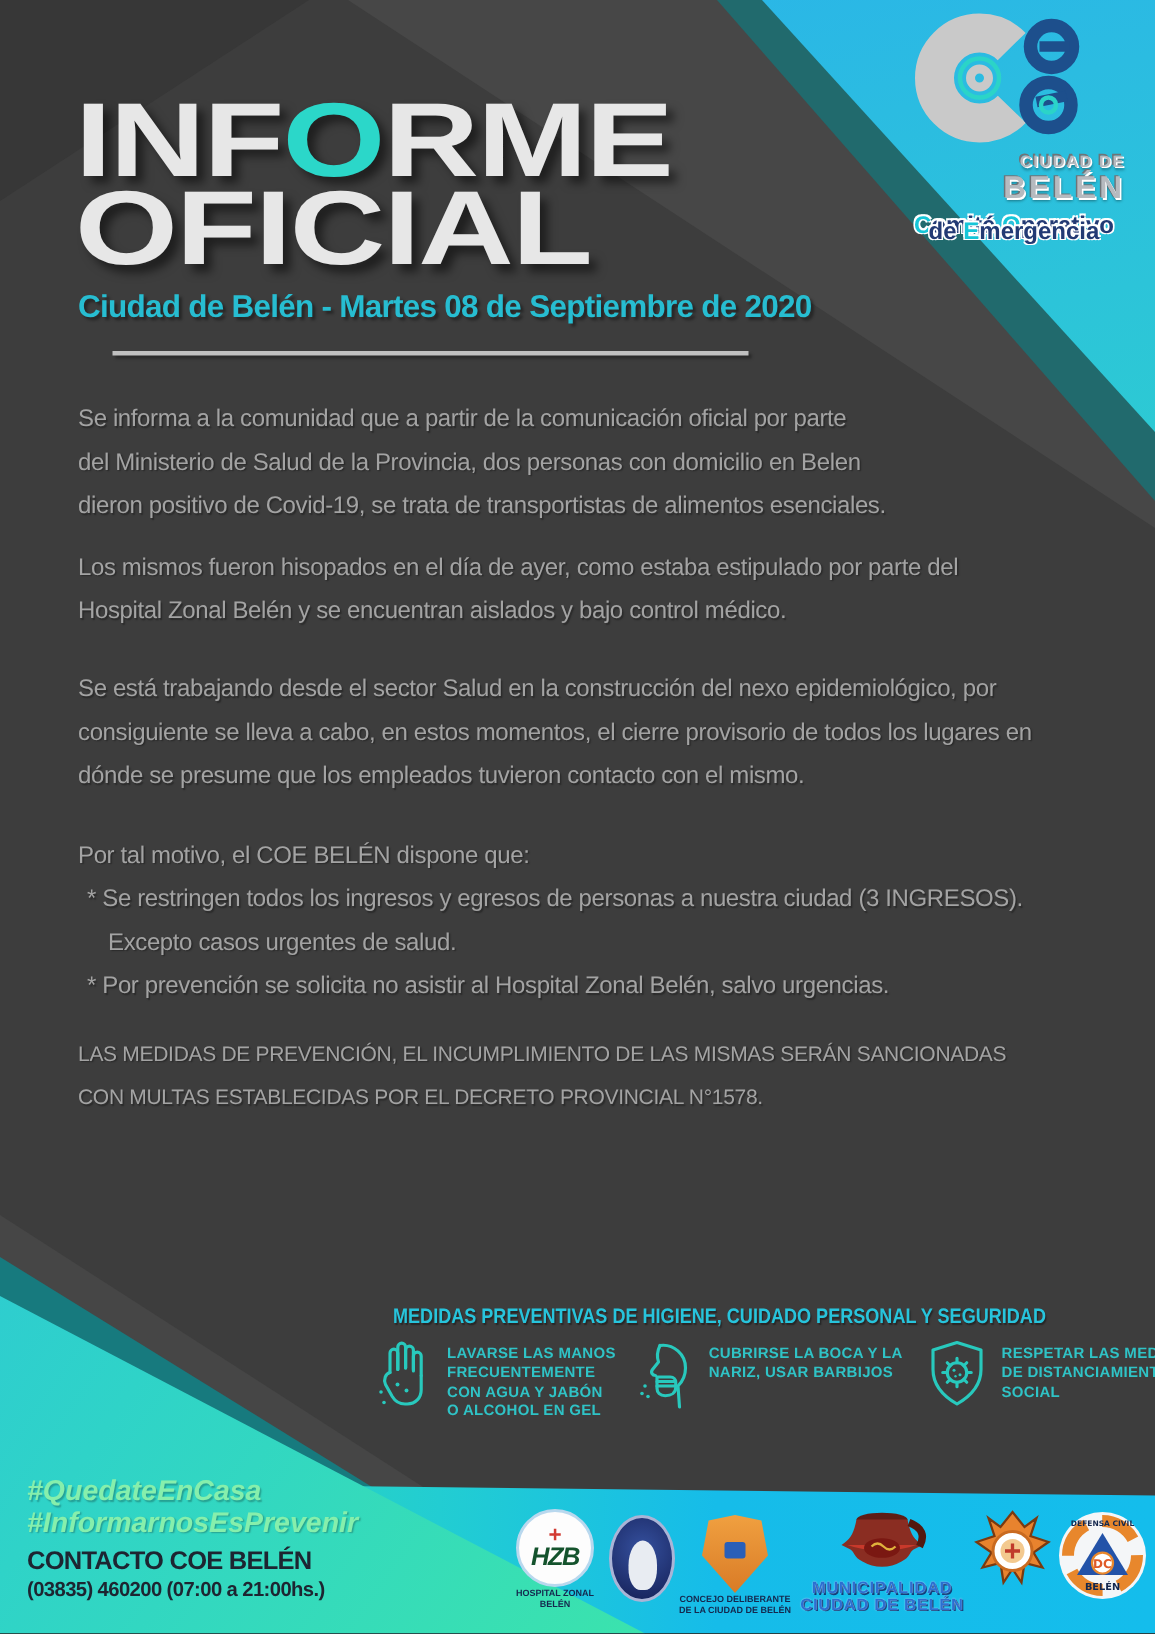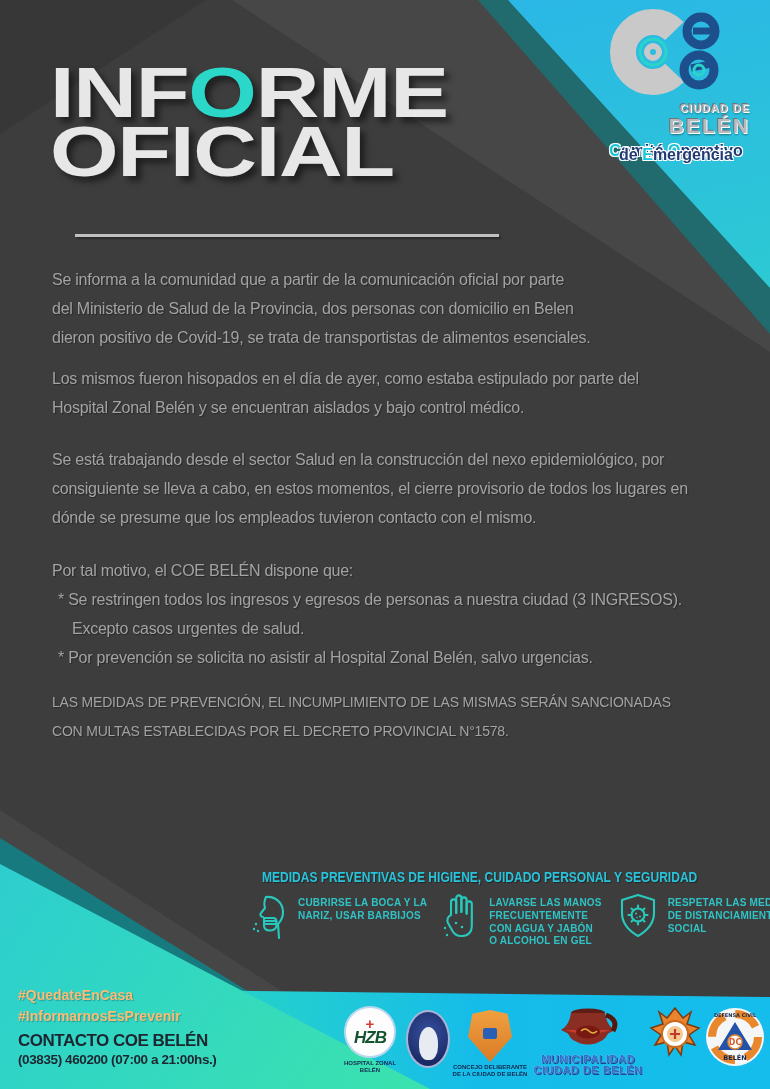--- a/index.html
+++ b/index.html
@@ -63,22 +63,22 @@
     text-shadow:1px 1px 1px rgba(0,0,0,.4);}
   .m-row{position:absolute;left:250px;top:892px;display:flex;gap:14px;}
   .m-item{display:flex;gap:8px;align-items:flex-start;}
   .m-svg{flex:0 0 auto;}
   .m-svg *{fill:none;stroke:#28c9bd;stroke-width:2.1;stroke-linecap:round;stroke-linejoin:round;}
   .m-svg .dot{fill:#28c9bd;stroke:none;}
   .m-text{font-size:10px;line-height:12.8px;font-weight:bold;color:#2fc3c6;
     letter-spacing:.2px;padding-top:5px;white-space:nowrap;}
 
   
-  .hashtags{position:absolute;left:18px;top:985px;font-size:14px;font-weight:bold;
-    color:#fdba74;line-height:20.5px;text-shadow:1px 1px 1px rgba(0,0,0,.25);}
+  .hashtags{position:absolute;left:18px;top:985px;font-size:19px;font-weight:bold;
+    color:#86efac;line-height:20.5px;text-shadow:1px 1px 1px rgba(0,0,0,.25);font-style:italic;}
   .contact-title{position:absolute;left:18px;top:1031px;font-size:17px;font-weight:900;
     letter-spacing:-.5px;color:#1d2531;}
   .contact-phone{position:absolute;left:18px;top:1052px;font-size:13.5px;font-weight:bold;
     letter-spacing:-.4px;color:#1d2531;}
 
   .logos{position:absolute;left:334px;top:1006px;width:432px;height:80px;
     display:flex;align-items:flex-start;justify-content:space-between;}
   .badge{display:flex;flex-direction:column;align-items:center;}
   .badge-label{font-size:6px;font-weight:bold;color:#15284e;text-align:center;margin-top:2px;line-height:7px;}
   .hzb-circle{width:52px;height:52px;border-radius:50%;background:#fdfdfd;border:2px solid #b9d8ee;
@@ -125,20 +125,21 @@
     <div class="coe-city coe-city1">CIUDAD DE</div>
     <div class="coe-city coe-city2">BELÉN</div>
     <div class="coe-sub coe-sub1"><span class="ac">C</span><span>omité </span><span class="ac">O</span><span>perativo</span></div>
     <div class="coe-sub coe-sub2"><span>de </span><span class="ac">E</span><span>mergencia</span></div>
   </div>
 
   <div class="title">
     <span>INF</span><span class="accent">O</span><span>RME</span><br>
     <span>OFICIAL</span>
   </div>
+  <div class="date">Ciudad de Belén - Martes 08 de Septiembre de 2020</div>
   <div class="divider"></div>
 
   <div class="body-text">
     <div class="para mb12">
       <div class="line">Se informa a la comunidad que a partir de la comunicación oficial por parte</div>
       <div class="line">del Ministerio de Salud de la Provincia, dos personas con domicilio en Belen</div>
       <div class="line">dieron positivo de Covid-19, se trata de transportistas de alimentos esenciales.</div>
     </div>
     <div class="para mb23">
       <div class="line">Los mismos fueron hisopados en el día de ayer, como estaba estipulado por parte del</div>
@@ -156,55 +157,55 @@
       <div class="line bullet">* Por prevención se solicita no asistir al Hospital Zonal Belén, salvo urgencias.</div>
     </div>
     <div class="para p-caps">
       <div class="line">LAS MEDIDAS DE PREVENCIÓN, EL INCUMPLIMIENTO DE LAS MISMAS SERÁN SANCIONADAS</div>
       <div class="line">CON MULTAS ESTABLECIDAS POR EL DECRETO PROVINCIAL N°1578.</div>
     </div>
   </div>
 
   <div class="m-head">MEDIDAS PREVENTIVAS DE HIGIENE, CUIDADO PERSONAL Y SEGURIDAD</div>
   <div class="m-row">
-    <div class="m-item">
-      <svg class="m-svg" width="40" height="50" viewBox="0 0 40 50">
-        <path d="M16 5 a15 15 0 0 1 17 15 c0 5 -2 9 -5 12 l1 14"></path>
-        <path d="M16 5 c-2 4 -2 8 -1 11 l-4 5 c-1.5 2 0 4 2 4"></path>
-        <path d="M14 26 h9 c2 0 3.5 1.5 3.5 3.5 v3.5 c0 3.5 -3 5.5 -7 5.5 c-3.5 0 -5.5 -2 -5.5 -5 z"></path>
-        <path d="M14 29 h12 M14 32 h12"></path>
-        <circle class="dot" cx="6" cy="32" r="1.2"></circle>
-          <circle class="dot" cx="4" cy="37" r="1.2"></circle>
-          <circle class="dot" cx="8" cy="39" r="1.2"></circle>
-      </svg>
-      <div class="m-text">
-        <div>CUBRIRSE LA BOCA Y LA</div>
-        <div>NARIZ, USAR BARBIJOS</div>
-      </div>
-    </div>
     <div class="m-item">
       <svg class="m-svg" width="40" height="50" viewBox="0 0 40 50">
         <path d="M10 23 V10 a2.6 2.6 0 0 1 5.2 0 V21"></path>
         <path d="M15.2 21 V6 a2.6 2.6 0 0 1 5.2 0 V20"></path>
         <path d="M20.4 20 V8 a2.6 2.6 0 0 1 5.2 0 V21"></path>
         <path d="M25.6 22 V12 a2.6 2.6 0 0 1 5.2 0 V25"></path>
         <path d="M10 23 c-3 1 -4.5 4.5 -3 8 l4.5 8 c1.8 3 4.8 5 8.5 5 h1.5 c5.5 0 9.3 -4 9.3 -9.5 V25"></path>
         <circle class="dot" cx="15" cy="31" r="1.3"></circle>
           <circle class="dot" cx="21" cy="35" r="1.3"></circle>
         <circle class="dot" cx="4" cy="36" r="1.2"></circle>
           <circle class="dot" cx="6" cy="43" r="1.2"></circle>
       </svg>
       <div class="m-text">
         <div>LAVARSE LAS MANOS</div>
         <div>FRECUENTEMENTE</div>
         <div>CON AGUA Y JABÓN</div>
         <div>O ALCOHOL EN GEL</div>
       </div>
     </div>
     <div class="m-item">
+      <svg class="m-svg" width="40" height="50" viewBox="0 0 40 50">
+        <path d="M16 5 a15 15 0 0 1 17 15 c0 5 -2 9 -5 12 l1 14"></path>
+        <path d="M16 5 c-2 4 -2 8 -1 11 l-4 5 c-1.5 2 0 4 2 4"></path>
+        <path d="M14 26 h9 c2 0 3.5 1.5 3.5 3.5 v3.5 c0 3.5 -3 5.5 -7 5.5 c-3.5 0 -5.5 -2 -5.5 -5 z"></path>
+        <path d="M14 29 h12 M14 32 h12"></path>
+        <circle class="dot" cx="6" cy="32" r="1.2"></circle>
+          <circle class="dot" cx="4" cy="37" r="1.2"></circle>
+          <circle class="dot" cx="8" cy="39" r="1.2"></circle>
+      </svg>
+      <div class="m-text">
+        <div>CUBRIRSE LA BOCA Y LA</div>
+        <div>NARIZ, USAR BARBIJOS</div>
+      </div>
+    </div>
+    <div class="m-item">
       <svg class="m-svg" width="44" height="50" viewBox="0 0 44 50">
         <path d="M22 3 l16 5 v13 c0 12 -9 19 -16 23 c-7 -4 -16 -11 -16 -23 V8 z"></path>
         <circle cx="22" cy="23" r="6.5"></circle>
         <path d="M22 13.5 v3 M22 29.5 v3 M12.5 23 h3 M28.5 23 h3 M15.5 16.5 l2 2 M26.5 27.5 l2 2 M28.5 16.5 l-2 2 M17.5 27.5 l-2 2"></path>
         <circle class="dot" cx="20" cy="21.5" r="1"></circle>
           <circle class="dot" cx="24" cy="24.5" r="1"></circle>
           <circle class="dot" cx="21" cy="25.5" r=".8"></circle>
       </svg>
       <div class="m-text">
         <div>RESPETAR LAS MEDIDAS</div>

